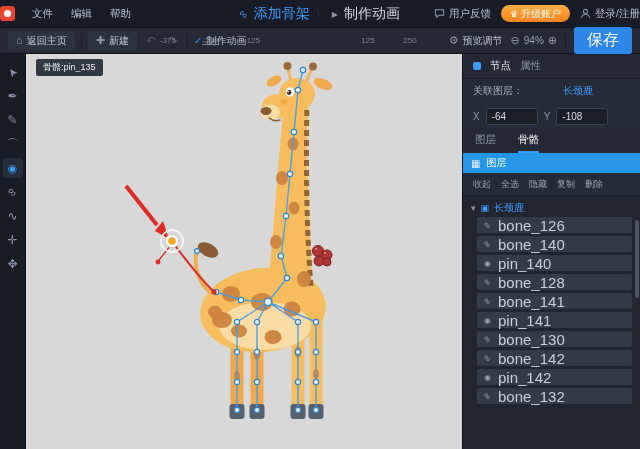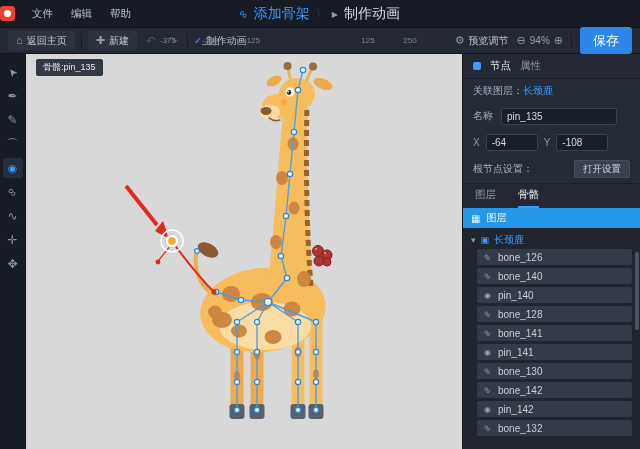--- a/index.html
+++ b/index.html
@@ -40,21 +40,21 @@
   .tick:nth-of-type(1){left:168px;} .tick:nth-of-type(2){left:210px;text-decoration:underline;} .tick:nth-of-type(3){left:252px;}
   .tick:nth-of-type(4){left:368px;} .tick:nth-of-type(5){left:410px;}
   .doc-tab{position:absolute;left:288px;top:3px;height:23px;background:#1b202b;border:1px solid #11141b;
     border-bottom:none;border-radius:3px 3px 0 0;display:flex;align-items:center;padding:0 12px;
     font-size:10.5px;color:#dfe3ea;z-index:2;box-sizing:border-box;}
   .tb-right{margin-left:auto;display:flex;align-items:center;gap:8px;}
   .preview-btn{display:flex;align-items:center;gap:4px;font-size:10px;color:#b9c0cc;}
   .zoom-group{display:flex;align-items:center;gap:4px;color:#9aa2b0;font-size:10px;}
   .zoom-btn{font-size:11px;color:#8f97a6;}
   .save-btn{background:#2d86ea;color:#fff;border-radius:3px;height:19px;display:flex;
-    align-items:center;padding:4px 13px;font-size:13px;}
+    align-items:center;padding:4px 13px;font-size:16px;}
 
   
   .toolstrip{position:absolute;top:54px;left:0;width:26px;bottom:0;background:#171b26;
     border-right:1px solid #0f1218;display:flex;flex-direction:column;align-items:center;
     padding-top:8px;gap:4px;box-sizing:border-box;}
   .tool{width:20px;height:20px;display:flex;align-items:center;justify-content:center;
     color:#8a93a5;border-radius:3px;font-size:12px;line-height:1;}
   .tool.active{color:#3b9bff;background:#252c3a;}
   .tool .glyph{display:inline-block;}
   [data-name="select-tool"] .glyph{transform:rotate(-128deg);font-size:11px;}
@@ -68,21 +68,21 @@
     padding:2px 7px;font-size:9px;color:#e8ebf0;z-index:3;}
 
   
   .inspector{position:absolute;top:54px;right:0;width:178px;bottom:0;background:#252b37;
     border-left:1px solid #12151c;display:flex;flex-direction:column;font-size:10px;color:#aab1bf;box-sizing:border-box;}
   .insp-header{height:24px;flex:none;display:flex;align-items:center;gap:9px;padding:0 10px;
     border-bottom:1px solid #1a1f29;background:#232834;}
   .hdr-chip{width:8px;height:8px;background:#3b9bff;border-radius:2px;flex:none;}
   .hdr-tab{font-size:10.5px;color:#8d95a5;}
   .hdr-tab.active{color:#e6eaf1;font-family:Liberation Serif, serif;}
-  .insp-row{display:flex;align-items:center;padding:0 10px;flex:none;}
+  .insp-row{display:flex;align-items:center;padding:0 10px;flex:none;gap:40px;}
   .row-linked{height:24px;}
   .linked-value{color:#3b9bff;}
   .row-name{height:26px;gap:8px;}
   .insp-input{background:#1a1e27;border:1px solid #3a4150;border-radius:2px;color:#d5dae3;
     font-size:10px;height:15px;padding:0 5px;width:104px;font-family:inherit;}
   .row-coords{height:26px;gap:6px;}
   .coord-input{width:40px;}
   .coord-label{color:#8d95a5;}
   .row-root{height:28px;justify-content:space-between;border-bottom:1px solid #1a1f29;}
   .root-btn{background:#39404e;border:1px solid #474f5f;border-radius:2px;color:#d5dae3;
@@ -97,21 +97,21 @@
     border-bottom:1px solid #1a1f29;font-size:9px;color:#98a0b0;}
   .tree{flex:1;position:relative;overflow:hidden;background:#20252f;padding-top:3px;}
   .tree-root{height:18px;display:flex;align-items:center;gap:5px;padding:0 8px;}
   .caret{color:#8a93a5;font-size:9px;}
   .group-icon{color:#3b9bff;font-size:9px;}
   .tree-root-label{color:#3b9bff;font-size:10px;}
   .bone-row{height:16px;margin:0 8px 3px 14px;background:#333a48;border-radius:2px;
     display:flex;align-items:center;gap:6px;padding:0 6px;}
   .row-icon{color:#9aa2b2;font-size:9px;display:inline-block;transform:rotate(45deg);width:9px;text-align:center;}
   .pin-row .row-icon{transform:none;font-size:8px;}
-  .bone-label{color:#c9cfd9;font-size:10px;}
+  .bone-label{color:#c9cfd9;font-size:15px;}
   .scroll-thumb{position:absolute;right:1px;top:24px;width:4px;height:78px;background:#4d5565;border-radius:2px;}
 </style>
 </head>
 <body>
 
 <div id="app" data-name="app-window">
 
   <div class="menubar" data-name="menubar">
     <div class="logo" data-name="app-logo"></div>
     <div data-name="menu-list" style="display:flex;">
@@ -119,20 +119,39 @@
     <span class="menu-item" data-name="menu-item">文件</span>
         <span class="menu-item" data-name="menu-item">编辑</span>
         <span class="menu-item" data-name="menu-item">帮助</span>
       </div>
     <div class="workflow" data-name="workflow-steps">
       <span class="wf-bone" data-name="bone-icon">∞</span>
       <span class="wf-step1" data-name="workflow-step-add-skeleton">添加骨架</span>
       <span class="wf-sep" data-name="chevron-icon">〉</span>
       <span class="wf-play" data-name="play-icon">▶</span>
       <span class="wf-step2" data-name="workflow-step-animate">制作动画</span>
+    </div>
+    <div class="mb-right" data-name="menubar-right">
+      <span class="feedback" data-name="feedback-button">
+        <svg data-name="speech-bubble-icon" width="11" height="11" viewBox="0 0 12 12">
+            <path d="M1.5 2h9v6h-5l-2.5 2v-2h-1.5z" fill="none" stroke="#8f97a6" stroke-width="1.1"></path>
+          </svg>
+        <span>用户反馈</span>
+      </span>
+      <span class="upgrade" data-name="upgrade-account-button">
+        <span class="crown" data-name="crown-icon">♛</span>
+        <span>升级账户</span>
+      </span>
+      <span class="login" data-name="login-button">
+        <svg data-name="user-icon" width="11" height="11" viewBox="0 0 12 12">
+            <circle cx="6" cy="3.6" r="2.3" fill="none" stroke="#8f97a6" stroke-width="1.1"></circle>
+            <path d="M1.5 11c.6-3 2.4-4.2 4.5-4.2s3.9 1.2 4.5 4.2" fill="none" stroke="#8f97a6" stroke-width="1.1"></path>
+          </svg>
+        <span>登录/注册</span>
+      </span>
     </div>
   </div>
 
   <div class="toolbar" data-name="toolbar">
     <div class="tb-btn" data-name="home-button">
       <span class="tb-icon" data-name="home-icon">⌂</span>
       <span>返回主页</span>
     </div>
     <div class="tb-sep" data-name="divider"></div>
     <div class="tb-btn" data-name="new-button">
@@ -328,47 +347,47 @@
       <span class="hdr-chip" data-name="panel-icon"></span>
       <span class="hdr-tab active" data-name="tab-node">节点</span>
       <span class="hdr-tab" data-name="tab-properties">属性</span>
     </div>
 
     <div class="insp-row row-linked" data-name="linked-layer-row">
       <span data-name="linked-layer-label">关联图层：</span>
       <span class="linked-value" data-name="linked-layer-value">长颈鹿</span>
     </div>
 
-    <div class="insp-row row-name" data-name="name-row">
-      <span data-name="name-label">名称</span>
-      <input class="insp-input" data-name="name-input" value="pin_135" style="">
-    </div>
 
     <div class="insp-row row-coords" data-name="coords-row">
       <span class="coord-label" data-name="x-label">X</span>
       <input class="insp-input coord-input" data-name="x-input" value="-64" style="">
       <span class="coord-label" data-name="y-label">Y</span>
       <input class="insp-input coord-input" data-name="y-input" value="-108" style="">
     </div>
 
-    <div class="insp-row row-root" data-name="root-settings-row">
-      <span data-name="root-settings-label">根节点设置：</span>
-      <span class="root-btn" data-name="open-settings-button">打开设置</span>
-    </div>
 
     <div class="list-tabs" data-name="list-tabs">
       <span class="list-tab" data-name="tab-layers">图层</span>
       <span class="list-tab active" data-name="tab-bones">骨骼</span>
     </div>
 
     <div class="layer-banner" data-name="selected-layer-banner">
       <span class="banner-icon" data-name="layer-icon">▦</span>
       <span>图层</span>
     </div>
 
+    <div class="actions" data-name="list-actions">
+
+    <span class="action-btn" data-name="action-button">收起</span>
+        <span class="action-btn" data-name="action-button">全选</span>
+        <span class="action-btn" data-name="action-button">隐藏</span>
+        <span class="action-btn" data-name="action-button">复制</span>
+        <span class="action-btn" data-name="action-button">删除</span>
+      </div>
 
     <div class="tree" data-name="bone-tree">
       <div class="tree-root" data-name="tree-root-row">
         <span class="caret" data-name="caret-down-icon">▾</span>
         <span class="group-icon" data-name="group-icon">▣</span>
         <span class="tree-root-label" data-name="tree-root-label">长颈鹿</span>
       </div>
       <div data-name="bone-list">
 
           <div class="bone-row" data-name="bone-row">

